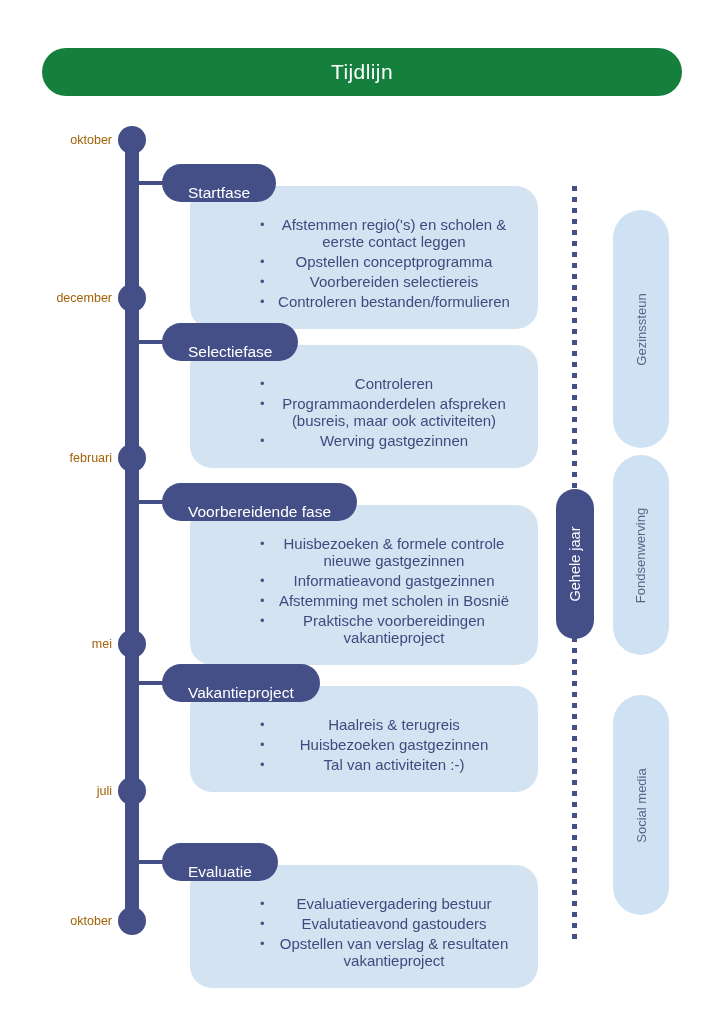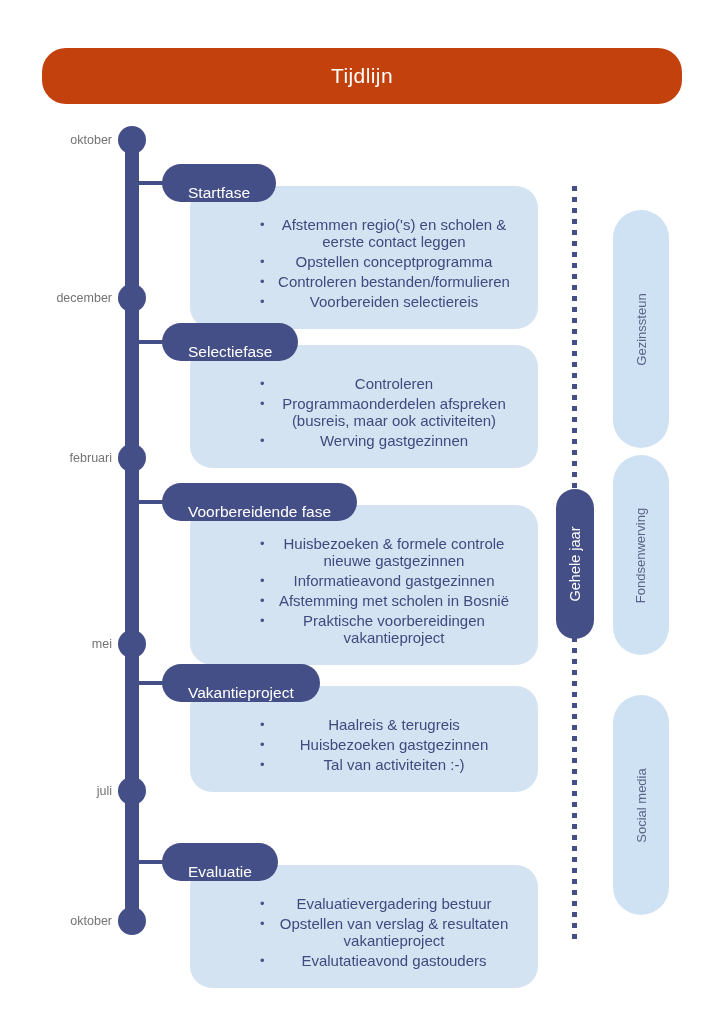--- a/index.html
+++ b/index.html
@@ -15,22 +15,22 @@
     font-family: "Liberation Sans", sans-serif;
     color: #454f87;
   }
 
   
   #title-bar {
     position: absolute;
     left: 42px;
     top: 48px;
     width: 640px;
-    height: 56px;
-    background: #c2410c;
+    height: 48px;
+    background: #15803d;
     border-radius: 24px;
     display: flex;
     align-items: center;
     justify-content: center;
   }
   #title-bar .title-text {
     color: #ffffff;
     font-size: 21px;
     letter-spacing: 0.4px;
   }
@@ -53,21 +53,21 @@
     border-radius: 50%;
     background: #454f87;
     left: 118px;
   }
   .tl-month {
     position: absolute;
     right: 0;
     width: 100px;
     text-align: right;
     font-size: 12.5px;
-    color: #737373;
+    color: #a16207;
     line-height: 28px;
     white-space: nowrap;
   }
   .month-wrap {
     position: absolute;
     left: 0;
     width: 112px;
     height: 28px;
   }
 
@@ -225,22 +225,22 @@
     <div class="connector" style="top: 500px; width: 40px;"></div>
     <div class="connector" style="top: 681px; width: 40px;"></div>
     <div class="connector" style="top: 860px; width: 40px;"></div>
   </div>
 <div id="phases-container">
     <div class="phase" style="top: 164px;">
       <div class="phase-body">
         <ul class="phase-list">
           <li>Afstemmen regio('s) en scholen &amp; eerste contact leggen</li>
           <li>Opstellen conceptprogramma</li>
+          <li>Voorbereiden selectiereis</li>
           <li>Controleren bestanden/formulieren</li>
-          <li>Voorbereiden selectiereis</li>
         </ul>
       </div>
       <div class="phase-pill">
         <span>Startfase</span>
       </div>
     </div>
     <div class="phase" style="top: 323px;">
       <div class="phase-body">
         <ul class="phase-list">
           <li>Controleren</li>
@@ -274,22 +274,22 @@
         </ul>
       </div>
       <div class="phase-pill">
         <span>Vakantieproject</span>
       </div>
     </div>
     <div class="phase" style="top: 843px;">
       <div class="phase-body">
         <ul class="phase-list">
           <li>Evaluatievergadering bestuur</li>
+          <li>Evalutatieavond gastouders</li>
           <li>Opstellen van verslag &amp; resultaten vakantieproject</li>
-          <li>Evalutatieavond gastouders</li>
         </ul>
       </div>
       <div class="phase-pill">
         <span>Evaluatie</span>
       </div>
     </div>
   </div>
 
 <div id="dotted-line"></div>
 

